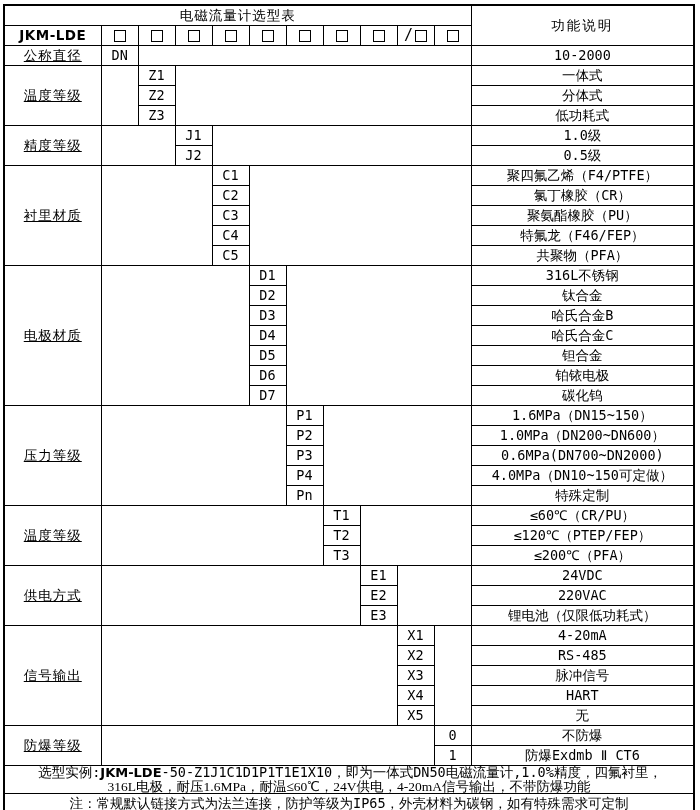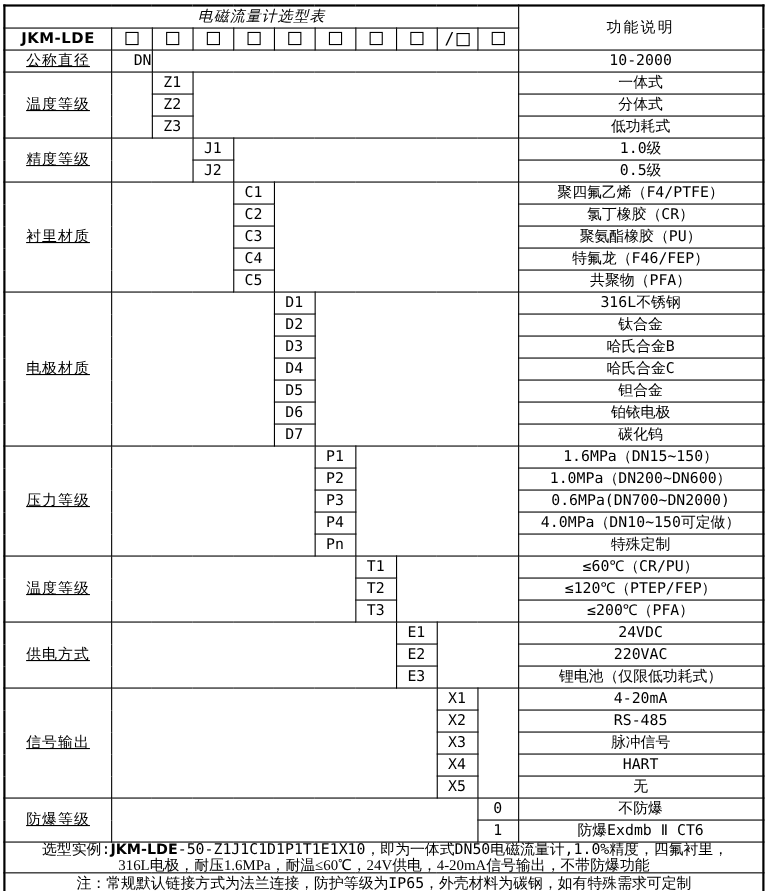--- a/index.html
+++ b/index.html
@@ -17,30 +17,30 @@
     border: 1px solid #000;
     padding: 0;
     height: 19px;
     text-align: center;
     vertical-align: middle;
     font-size: 13.5px;
     line-height: 1;
     white-space: nowrap;
     overflow: hidden;
   }
-  td.title-cell { height: 16px; font-size: 15px; letter-spacing: 1px; font-style: italic; }
+  td.title-cell { height: 16px; font-size: 15px; letter-spacing: 1px; }
   td.fn-cell    { border-left: 2px solid #000; font-size: 15px; letter-spacing: 2px; }
   td.brand-cell {
     font-family: "DejaVu Sans", "Liberation Sans", sans-serif;
     font-weight: bold; font-size: 13px; letter-spacing: 0.5px;
   }
   td.lbl  { font-size: 14.5px; letter-spacing: 1px; text-decoration: underline; }
   td.desc { border-left: 2px solid #000; }
   td.code {}
-  td.code.ta-l { text-align: left; padding-left: 20px; }
+  td.code.ta-l { text-align: left; padding-left: 10px; }
   td.blank {}
 
   td.cbcell {}
   .cb {
     display: inline-block; width: 12px; height: 12px;
     border: 1.5px solid #000; box-sizing: border-box;
     vertical-align: middle; background: #fff;
   }
   .slash { font-size: 15px; vertical-align: middle; margin-right: 2px; }
 

